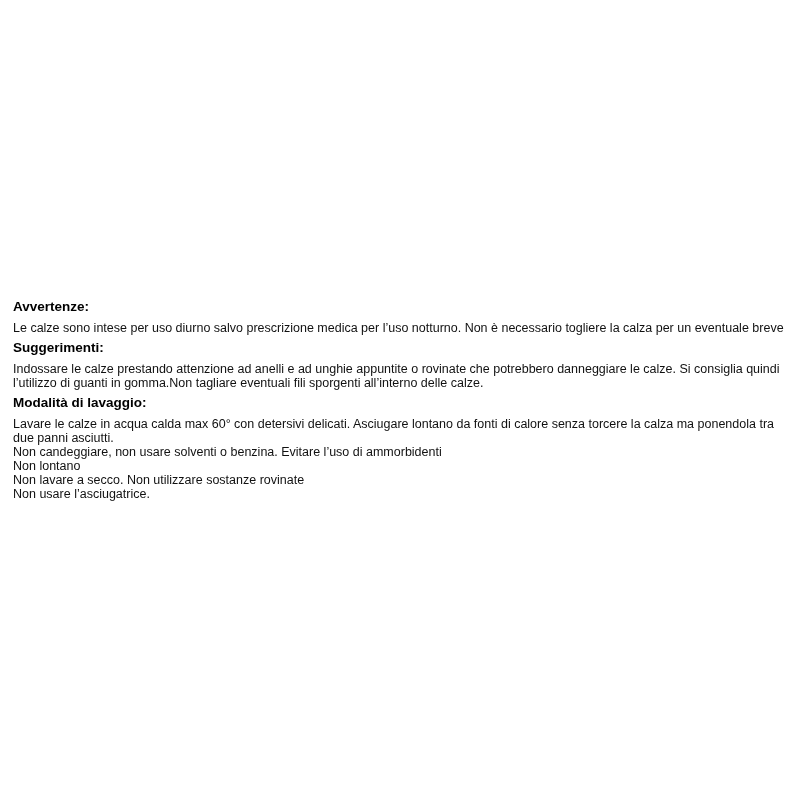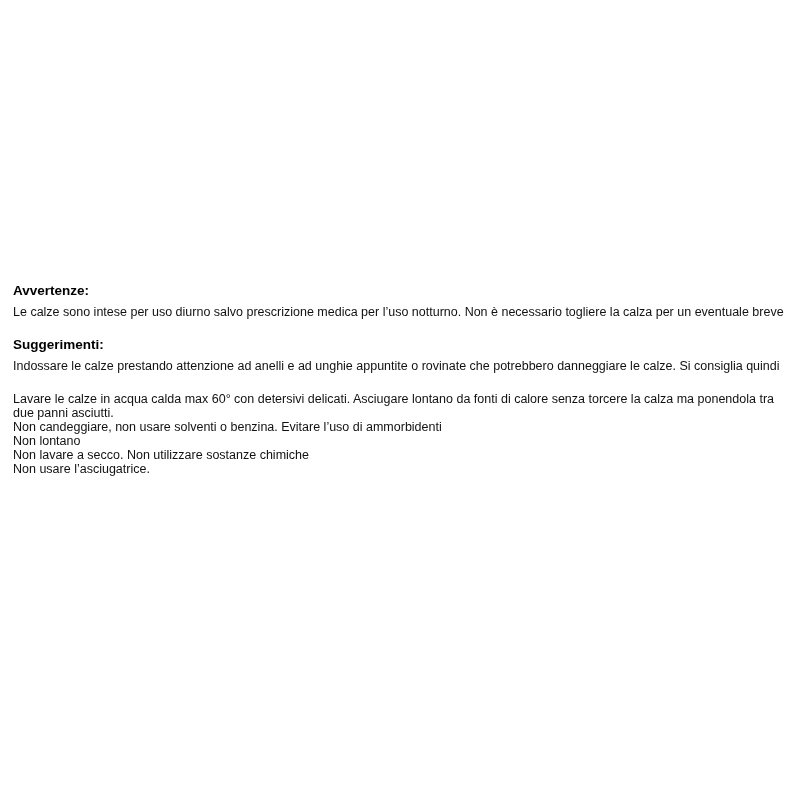--- a/index.html
+++ b/index.html
@@ -11,25 +11,25 @@
     width: 800px;
     height: 800px;
     overflow: hidden;
     position: relative;
     font-family: "Liberation Sans", sans-serif;
     color: #000000;
   }
   .content {
     position: absolute;
     left: 13px;
-    top: 284px;
+    top: 300px;
     width: 780px;
   }
   .text-section + .text-section {
-    margin-top: 19px;
+    margin-top: 6px;
   }
   .section-heading {
     font-size: 13.5px;
     font-weight: bold;
     line-height: 14px;
     margin: 0 0 7px 0;
     color: #000000;
     white-space: nowrap;
   }
   .text-line {
@@ -47,25 +47,27 @@
   <div class="content">
 
     <section class="text-section">
       <div class="section-heading">Avvertenze:</div>
       <div class="text-line">Le calze sono intese per uso diurno salvo prescrizione medica per l’uso notturno. Non è necessario togliere la calza per un eventuale breve</div>
     </section>
 
     <section class="text-section">
       <div class="section-heading">Suggerimenti:</div>
       <div class="text-line">Indossare le calze prestando attenzione ad anelli e ad unghie appuntite o rovinate che potrebbero danneggiare le calze. Si consiglia quindi</div>
+      <div class="text-line">l’utilizzo di guanti in gomma.Non tagliare eventuali fili sporgenti all’interno delle calze.</div>
     </section>
 
     <section class="text-section">
+      <div class="section-heading">Modalità di lavaggio:</div>
       <div class="text-line">Lavare le calze in acqua calda max 60° con detersivi delicati. Asciugare lontano da fonti di calore senza torcere la calza ma ponendola tra</div>
       <div class="text-line">due panni asciutti.</div>
       <div class="text-line">Non candeggiare, non usare solventi o benzina. Evitare l’uso di ammorbidenti</div>
       <div class="text-line">Non lontano</div>
-      <div class="text-line">Non lavare a secco. Non utilizzare sostanze chimiche</div>
+      <div class="text-line">Non lavare a secco. Non utilizzare sostanze rovinate</div>
       <div class="text-line">Non usare l’asciugatrice.</div>
     </section>
 
   </div>
 </div>
 
 </body></html>

